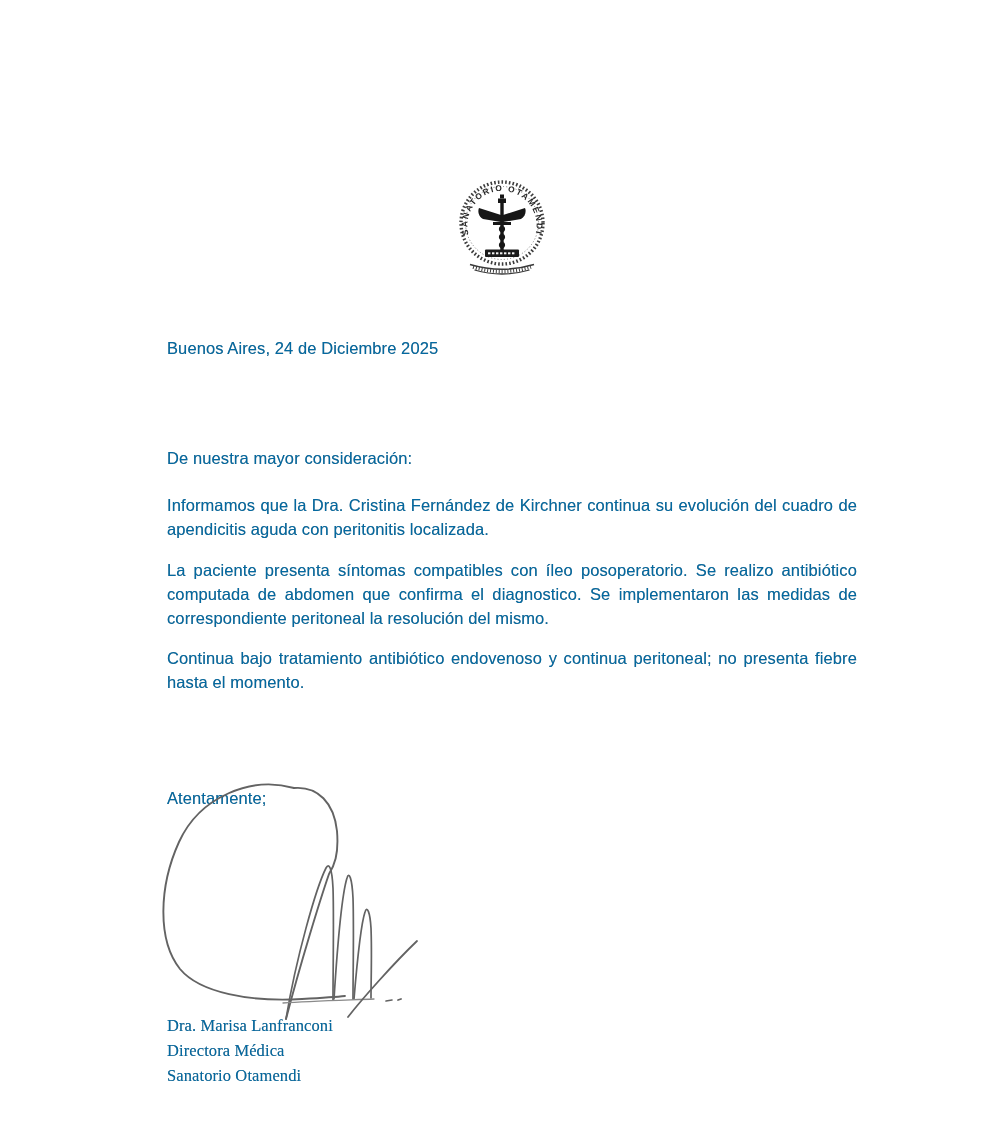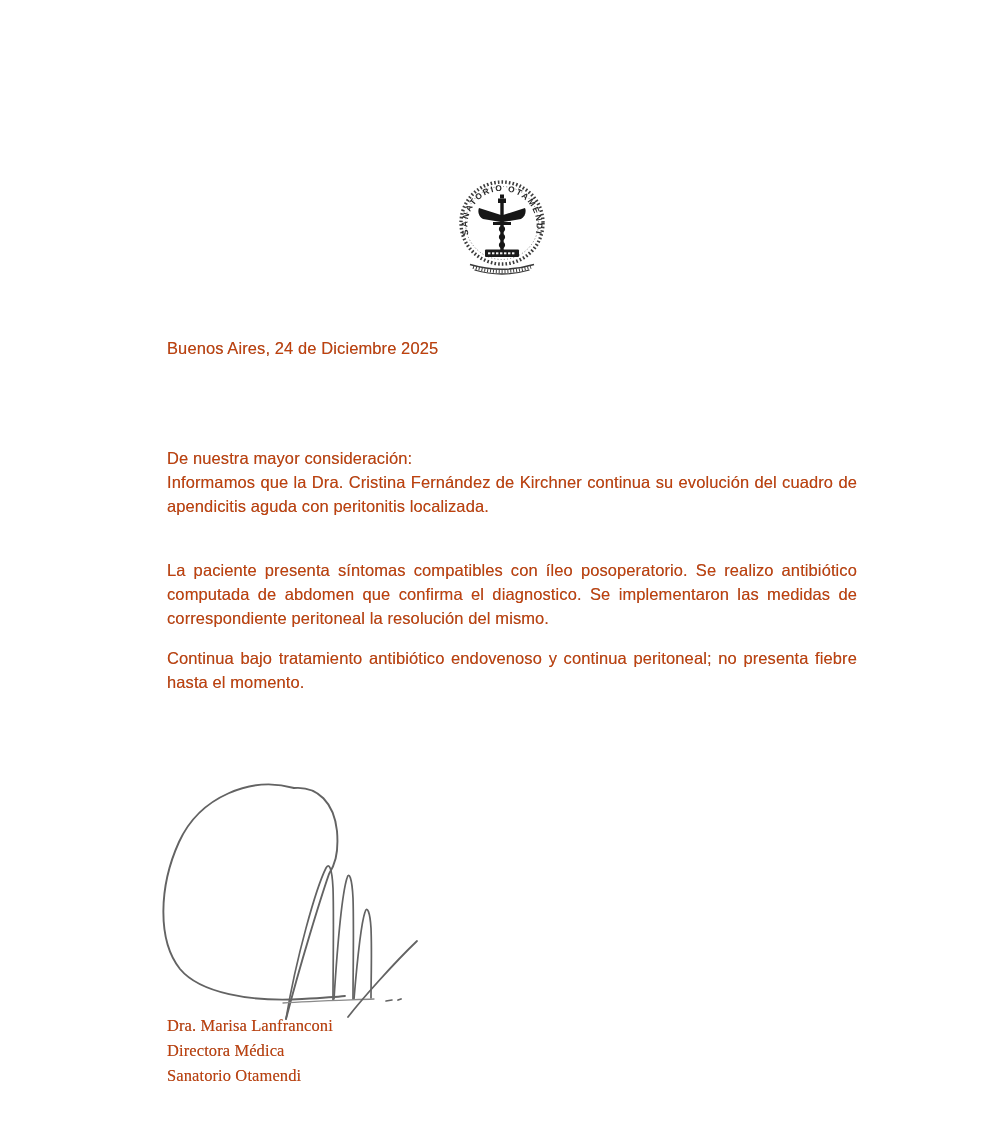--- a/index.html
+++ b/index.html
@@ -13,21 +13,21 @@
     position: relative;
     width: 992px; height: 1124px;
     background: #ffffff;
     color: #222222;
   }
   .txt {
     position: absolute;
     left: 167px;
     width: 690px;
     font-size: 16.5px;
-    color: #c2410c;
+    color: #0369a1;
     text-shadow: 0 0 0.5px rgba(40,40,40,0.45);
     letter-spacing: 0.1px;
   }
   .single { line-height: 24px; }
   .para .jline {
     text-align: justify;
     line-height: 24px;
     height: 24px;
     overflow: hidden;
   }
@@ -93,37 +93,38 @@
       <path d="M26 86.5 Q58 96 90 86.5" stroke-width="1.6"></path>
       <path d="M29 89.2 Q58 97.8 87 89.2" stroke-width="3.4" stroke-dasharray="1 1.9"></path>
       <path d="M30.5 92 Q58 100 85.5 92" stroke-width="1.3"></path>
     </g>
   </svg>
 
   <div class="txt single" style="top:336px;">Buenos Aires, 24 de Diciembre 2025</div>
 
   <div class="txt single" style="top:416px;margin-top:30px;">De nuestra mayor consideración:</div>
 
-  <div class="txt para" style="top:470px;">
+  <div class="txt para" style="top:493px;">
     <div class="jline">Informamos que la Dra. Cristina Fernández de Kirchner continua su evolución del cuadro de</div>
     <div class="lline">apendicitis aguda con peritonitis localizada.</div>
   </div>
 
   <div class="txt para" style="top:558px;">
     <div class="jline">La paciente presenta síntomas compatibles con íleo posoperatorio. Se realizo antibiótico</div>
     <div class="jline">computada de abdomen que confirma el diagnostico. Se implementaron las medidas de soporte</div>
     <div class="lline">correspondiente peritoneal la resolución del mismo.</div>
   </div>
 
   <div class="txt para" style="top:646px;">
     <div class="jline">Continua bajo tratamiento antibiótico endovenoso y continua peritoneal; no presenta fiebre</div>
     <div class="lline">hasta el momento.</div>
   </div>
 
 
+  <div class="txt single" style="top:786px;">Atentamente;</div>
 
   <svg class="sign-svg" width="290" height="255" viewBox="150 770 290 255">
     <g fill="none" stroke="#636363" stroke-linecap="round" stroke-linejoin="round">
       <path stroke-width="1.9" d="M294 788 C252 776 200 796 179 842 C159 886 157 940 180 969 C200 993 250 1002 302 999 C320 998 336 997 345 996"></path>
       <path stroke-width="1.9" d="M294 788 C318 786 334 803 337 831 C339 855 334 866 329 874 C320 900 300 965 286 1019"></path>
       <path stroke-width="1.7" d="M286 1019 C296 958 316 888 326 868 C329 862 332 868 333 888 C334 915 333 972 333 1000"></path>
       <path stroke-width="1.7" d="M334 999 C337 952 342 894 347 878 C349 871 352 878 353 898 C354 928 353 975 353 999"></path>
       <path stroke-width="1.7" d="M354 999 C357 963 361 924 365 912 C367 905 370 912 371 928 C372 952 371 980 371 998"></path>
       <path stroke-width="1.3" stroke="#8a8a8a" d="M283 1003 C310 1001 350 1000 374 999"></path>
       <path stroke-width="1.6" d="M386 1001 L392 1000"></path>

